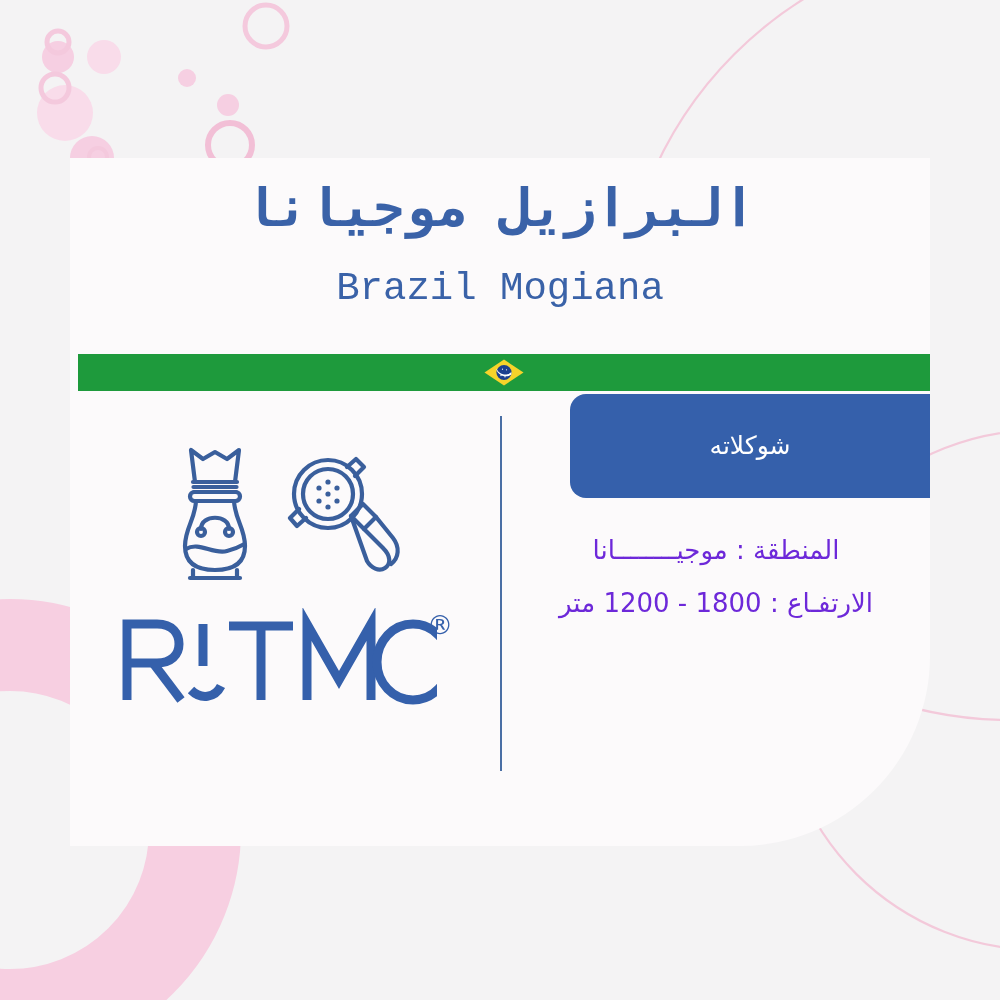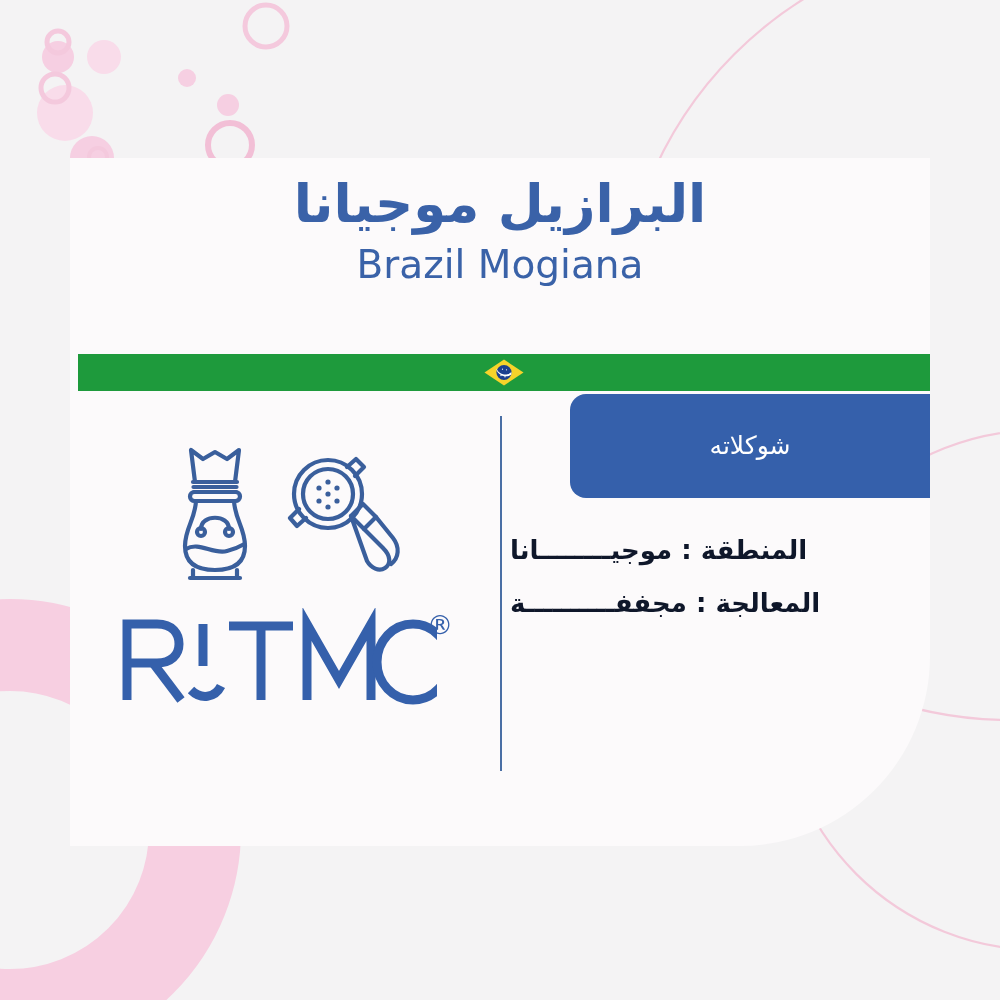--- a/index.html
+++ b/index.html
@@ -35,35 +35,36 @@
     height: 688px;
     background: #fcfafb;
     border-bottom-right-radius: 190px;
     z-index: 2;
   }
 
   
   #title-block {
     position: absolute;
     left: 0;
-    top: 16px;
+    top: 24px;
     width: 860px;
     text-align: center;
+    font-family: Liberation Mono, monospace;
   }
   #title-ar {
     font-size: 53px;
     font-weight: 700;
     color: #3a62a8;
     letter-spacing: 0px;
     line-height: 1.15;
     direction: rtl;
     white-space: nowrap;
   }
   #title-en {
-    margin-top: 8px;
+    margin-top: 24px;
     font-size: 39px;
     font-weight: 400;
     color: #3a62a8;
     line-height: 1.15;
     white-space: nowrap;
   }
 
   
   #flag-band {
     position: absolute;
@@ -160,23 +161,23 @@
     position: absolute;
     right: 0;
     top: 140px;
     width: 420px;
     display: flex;
     flex-direction: column;
     gap: 20px;
   }
   .spec-row {
     font-size: 26px;
-    font-weight: 700;
-    color: #0f172a;
-    text-align: left;
+    font-weight: 400;
+    color: #6d28d9;
+    text-align: center;
     direction: rtl;
     white-space: nowrap;
     line-height: 1.25;
     padding-right: 8px;
   }
 </style>
 </head>
 <body>
 
 <svg id="backdrop" viewBox="0 0 1000 1000" xmlns="http://www.w3.org/2000/svg">
@@ -313,16 +314,16 @@
   </div>
 
   <div id="right-col">
 
     <div id="flavor-box">
       <div class="flavor-line">شوكلاته</div>
     </div>
 
     <div id="specs">
       <div class="spec-row">المنطقة : موجيــــــــانا</div>
-      <div class="spec-row">المعالجة : مجففــــــــــة</div>
+      <div class="spec-row">الارتفـاع :  1800 - 1200 متر</div>
     </div>
   </div>
 </div>
 
 </body></html>

